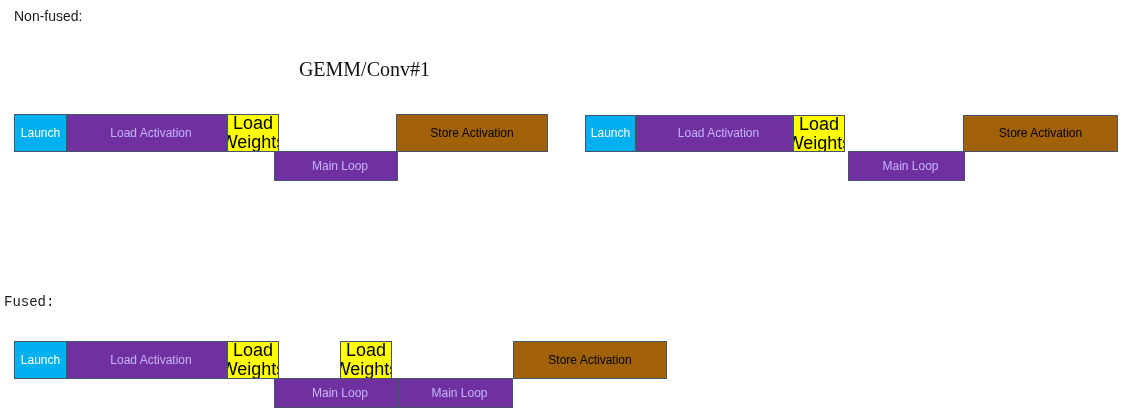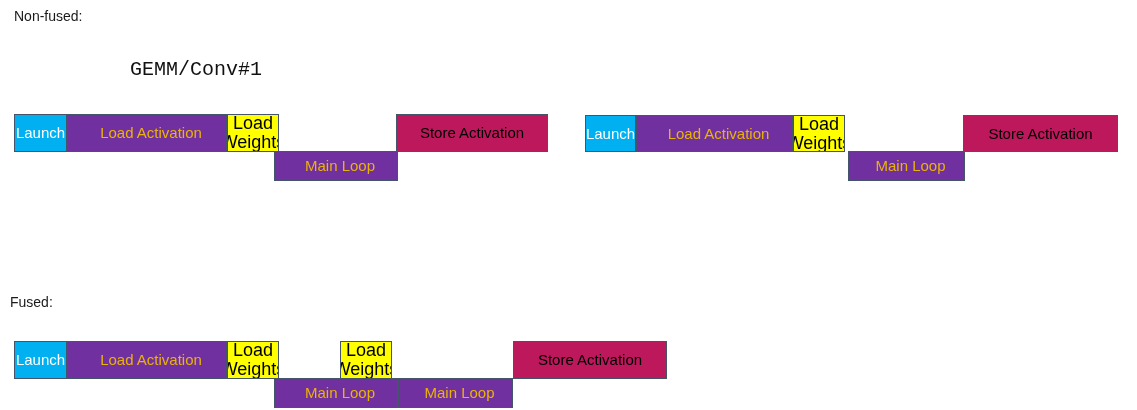--- a/index.html
+++ b/index.html
@@ -18,42 +18,42 @@
     position: absolute;
     font-size: 14px;
     color: #1a1a1a;
     font-family: "Liberation Sans", sans-serif;
     white-space: nowrap;
   }
   .group-title {
     position: absolute;
     font-size: 20px;
     color: #111111;
-    text-align: left;
+    text-align: right;
     white-space: nowrap;
-    font-family: Liberation Mono, monospace;
+    font-family: Liberation Serif, serif;
   }
   .bar {
     position: absolute;
     box-sizing: border-box;
     border: 1px solid #44546a;
     display: flex;
     align-items: center;
     justify-content: center;
-    font-size: 15px;
+    font-size: 12px;
     line-height: 1.05;
     text-align: center;
     overflow: hidden;
     white-space: pre-line;
     font-family: "Liberation Sans", sans-serif;
   }
   .bar.launch  { background: #00b0f0; color: #ffffff; }
-  .bar.purple  { background: #7030a0; color: #eab308; padding-left: 8px; }
+  .bar.purple  { background: #7030a0; color: #c4b5fd; padding-left: 8px; }
   .bar.yellow  { background: #ffff00; color: #000000; font-size: 18px; }
-  .bar.orange  { background: #be185d; color: #000000; }
+  .bar.orange  { background: #a16207; color: #000000; }
   #canvas { position: absolute; inset: 0; }
 </style>
 </head>
 <body>
 
 <div id="canvas">
 
   <div class="section-label" style="left:14px; top:8px;">Non-fused:</div>
 
   <div class="group-title" style="left:130px; top:58px; width:300px;">GEMM/Conv#1</div>
@@ -74,21 +74,21 @@
 
   <div class="bar purple" style="left:636px; top:115px; width:157px; height:37px;">Load Activation</div>
 
   <div class="bar yellow" style="left:793px; top:115px; width:52px; height:37px;">Load
 Weights</div>
 
   <div class="bar purple" style="left:848px; top:151px; width:117px; height:30px;">Main Loop</div>
 
   <div class="bar orange" style="left:963px; top:115px; width:155px; height:37px;">Store Activation</div>
 
-  <div class="section-label" style="left:10px; top:294px;">Fused:</div>
+  <div class="section-label" style="left:4px; top:294px;font-family:Liberation Mono, monospace;">Fused:</div>
 
   <div class="bar launch" style="left:14px; top:341px; width:53px; height:38px;">Launch</div>
 
   <div class="bar purple" style="left:67px; top:341px; width:160px; height:38px;">Load Activation</div>
 
   <div class="bar yellow" style="left:227px; top:341px; width:52px; height:38px;">Load
 Weights</div>
 
   <div class="bar yellow" style="left:340px; top:341px; width:52px; height:38px;">Load
 Weights</div>

